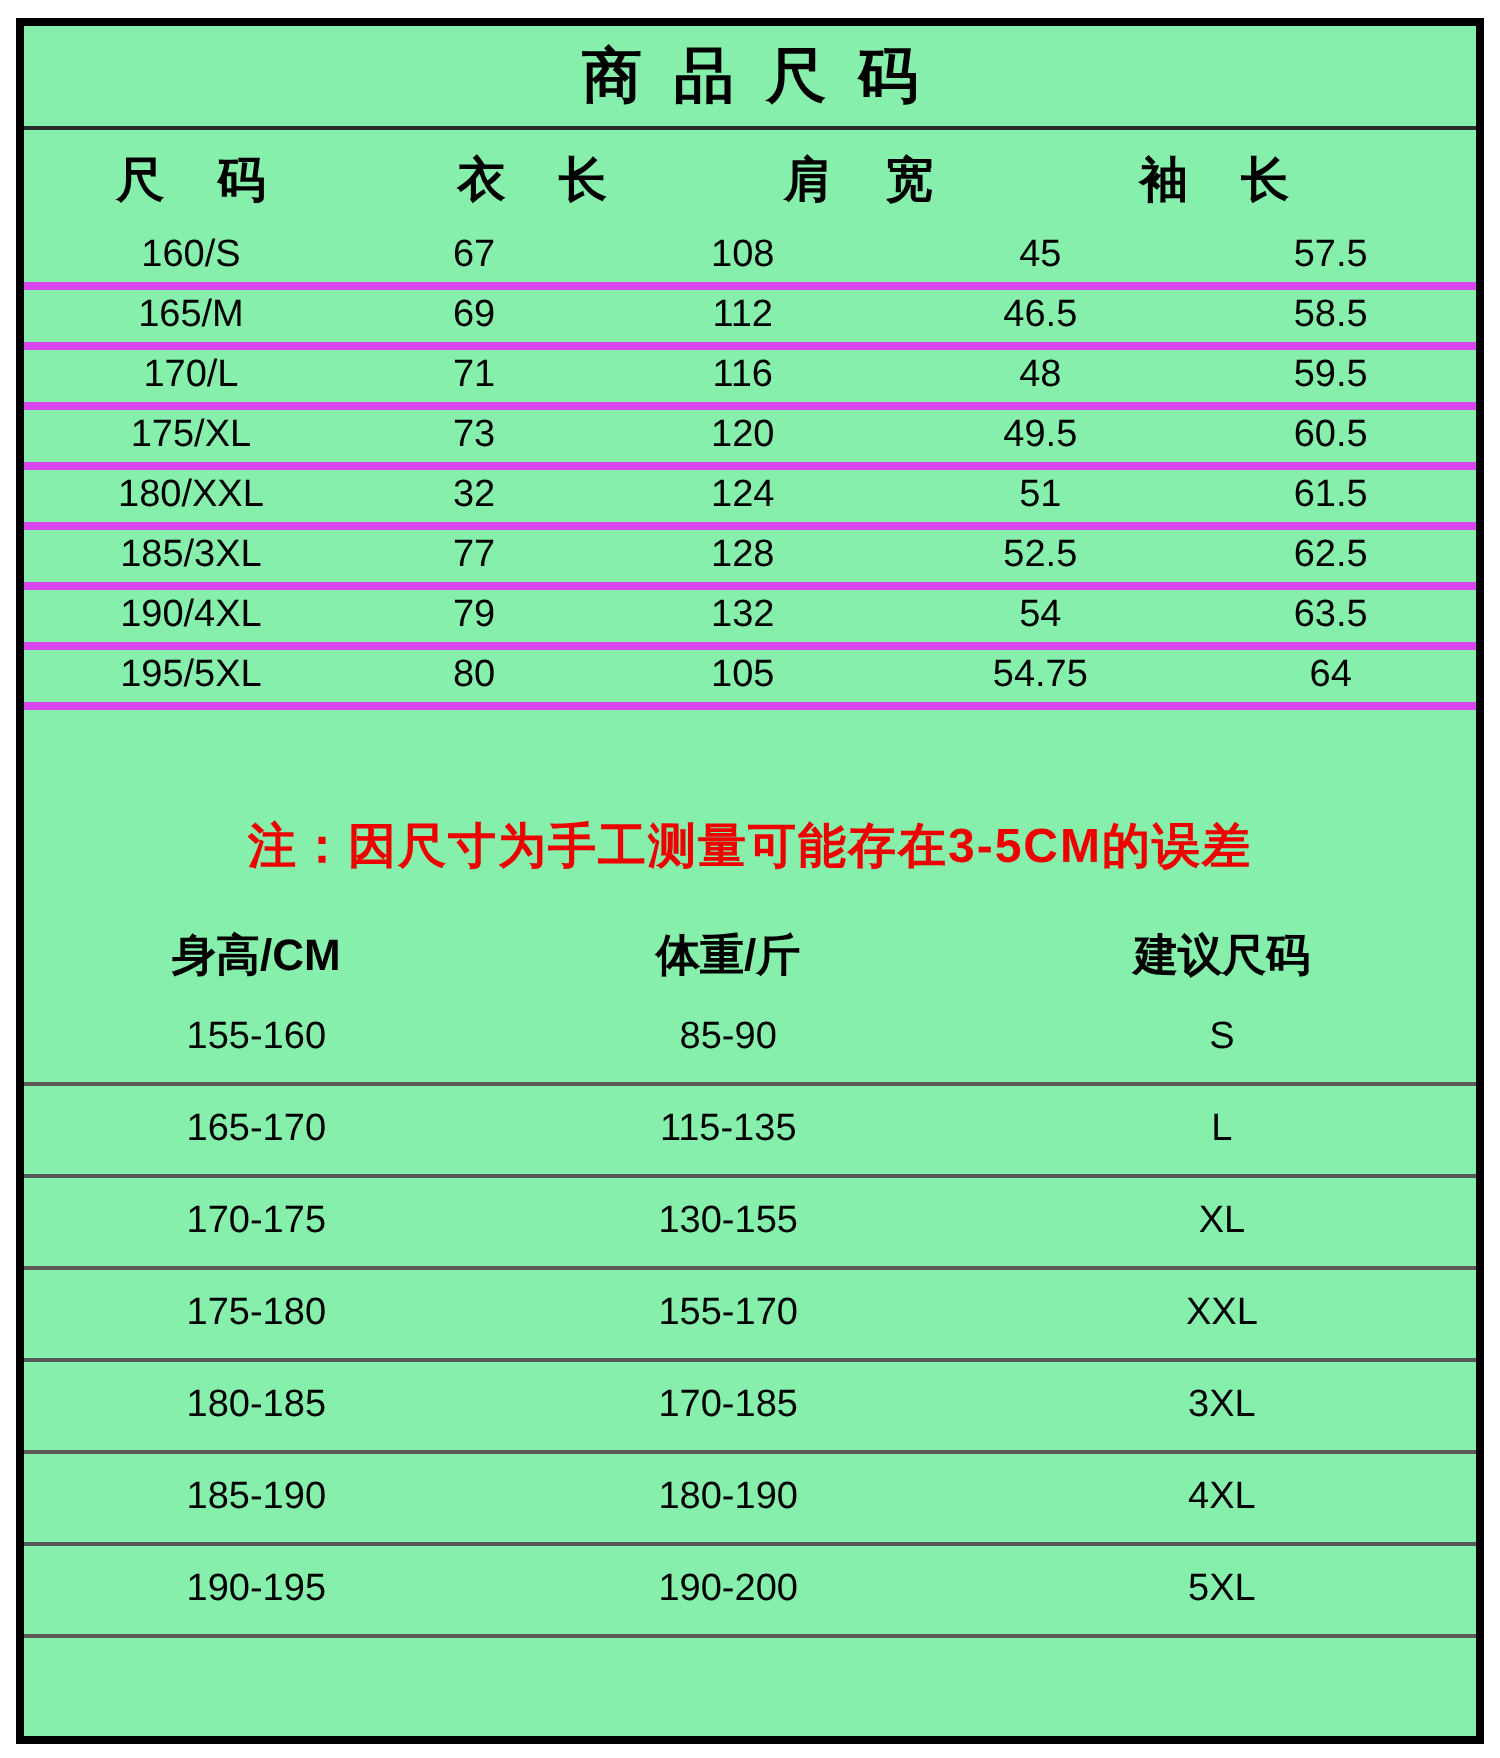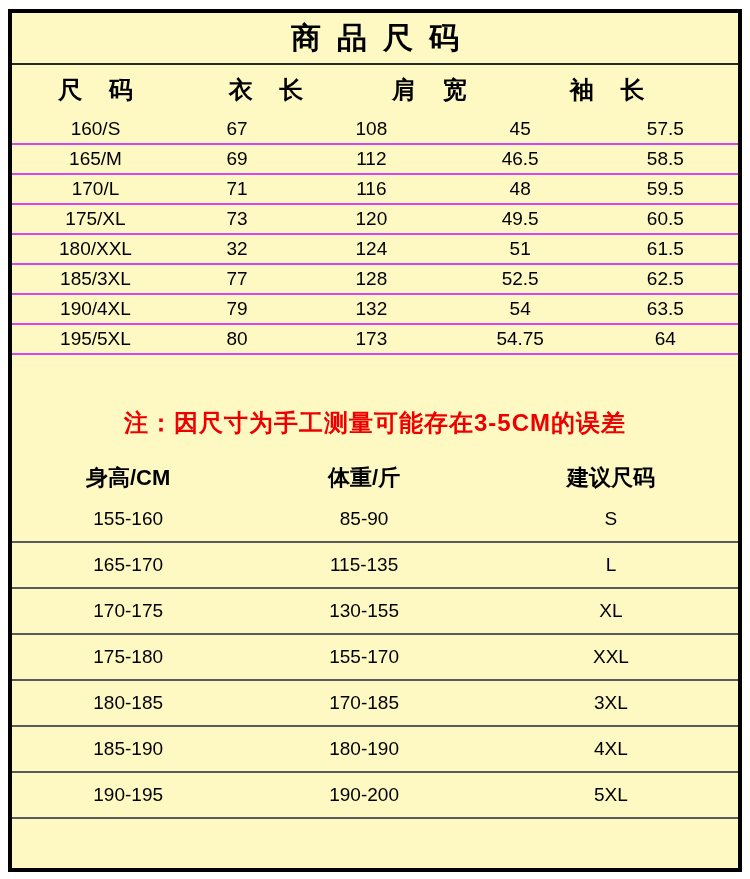--- a/index.html
+++ b/index.html
@@ -1,20 +1,20 @@
 <!DOCTYPE html>
 <html><head>
 <meta charset="utf-8">
 <style>
   * { margin:0; padding:0; box-sizing:border-box; }
   html,body { width:750px; height:879px; background:#ffffff;
     font-family:"Liberation Sans","DejaVu Sans",sans-serif; color:#000; }
   .frame{
     position:absolute; left:8px; top:9px; width:734px; height:863px;
-    border:4px solid #000; background:#fef9c3;
+    border:4px solid #000; background:#86efac;
     display:flex; flex-direction:column;
   }
   .title-bar{
     flex:0 0 52px; display:flex; align-items:center; justify-content:center;
     border-bottom:2px solid #2b2b2b;
   }
   .title-bar h1{
     font-size:30px; font-weight:bold; letter-spacing:16px; text-indent:16px;
     color:#000;
   }
@@ -26,21 +26,21 @@
     gap:29px;
   }
   .t1-head .hc{
     text-align:center; font-size:24px; font-weight:bold;
     letter-spacing:10px; text-indent:10px;
   }
   .t1-row{
     flex:0 0 30px;
     display:grid; grid-template-columns:23% 16% 21% 20% 20%;
     align-items:center;
-    border-bottom:2px solid #d946ef;
+    border-bottom:4px solid #d946ef;
   }
   .t1-row .c{ text-align:center; font-size:19px; }
   
   .note-wrap{
     flex:0 0 72px; display:flex; align-items:center; justify-content:center;margin-top:32px;
   }
   .note{
     color:#ee0000; font-size:24px; font-weight:bold; letter-spacing:1px;
   }
   
@@ -120,21 +120,21 @@
   <div class="t1-row">
     <span class="c">190/4XL</span>
     <span class="c">79</span>
     <span class="c">132</span>
     <span class="c">54</span>
     <span class="c">63.5</span>
   </div>
   <div class="t1-row">
     <span class="c">195/5XL</span>
     <span class="c">80</span>
-    <span class="c">173</span>
+    <span class="c">105</span>
     <span class="c">54.75</span>
     <span class="c">64</span>
   </div>
 
   <div class="note-wrap">
     <span class="note">注：因尺寸为手工测量可能存在3-5CM的误差</span>
   </div>
 
   <div class="t2-head">
     <span class="hc">身高/CM</span>

